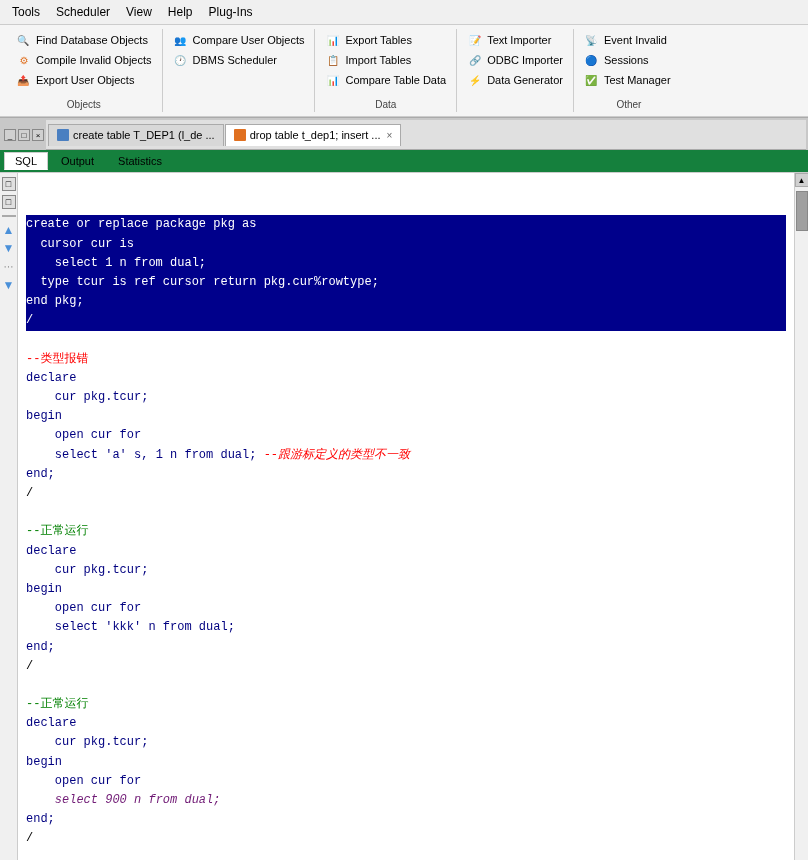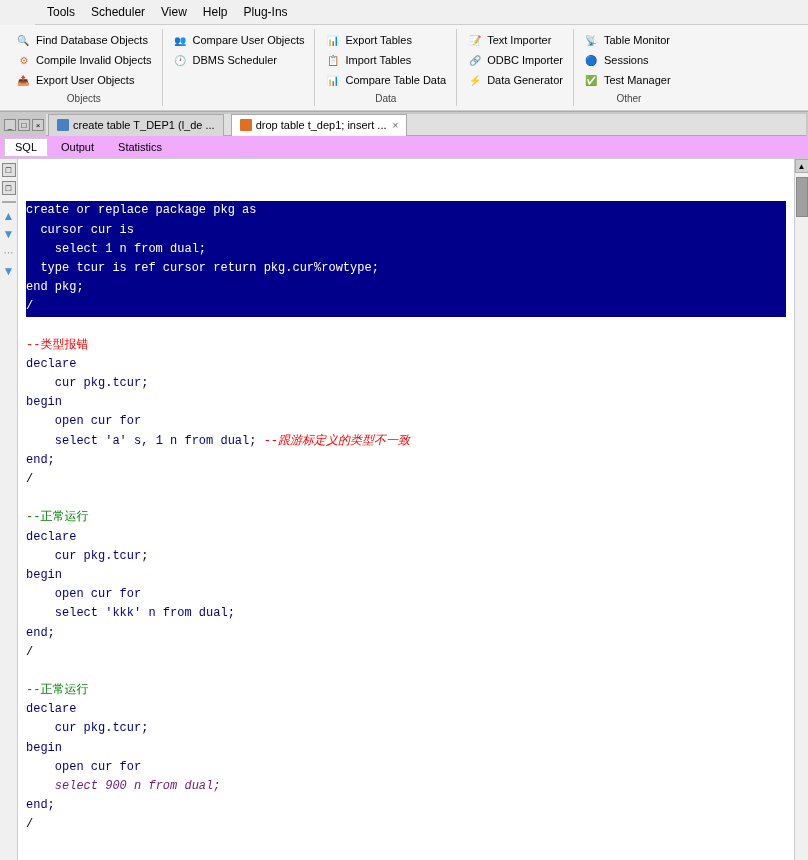--- a/index.html
+++ b/index.html
@@ -1,40 +1,40 @@
 <!DOCTYPE html>
 <html><head>
   <meta charset="utf-8">
   <style>
     * { margin: 0; padding: 0; box-sizing: border-box; }
     body { font-family: 'Segoe UI', Tahoma, Geneva, Verdana, sans-serif; font-size: 12px; background: #f0f0f0; width: 808px; height: 860px; overflow: hidden; }
 
     
-    .menubar { background: #f0f0f0; border-bottom: 1px solid #ccc; display: flex; align-items: center; padding: 2px 4px; margin-left: 35px; }
+    .menubar { background: #f0f0f0; border-bottom: 1px solid #ccc; display: flex; align-items: center; padding: 2px 4px; }
     .menubar-item { padding: 3px 8px; cursor: pointer; font-size: 12px; }
 
     
     .toolbar { background: #f5f5f5; border-bottom: 1px solid #ccc; padding: 4px 6px; }
     .toolbar-groups { display: flex; gap: 0; }
     .toolbar-group { display: flex; flex-direction: column; border-right: 1px solid #ccc; padding: 2px 8px; gap: 2px; min-width: 130px; }
     .toolbar-group:last-child { border-right: none; }
-    .toolbar-group-label { text-align: center; font-size: 10px; color: #444; margin-top: 2px; }
+    .toolbar-group-label { text-align: center; font-size: 10px; color: #444; margin-top: 8px; }
     .toolbar-btn { display: flex; align-items: center; gap: 4px; cursor: pointer; padding: 1px 2px; font-size: 11px; white-space: nowrap; }
     .toolbar-icon { width: 16px; height: 16px; display: inline-flex; align-items: center; justify-content: center; font-size: 10px; }
 
     
-    .tab-bar { background: #e8e8e8; border-bottom: 1px solid #aaa; display: flex; align-items: center; padding: 0 2px; height: 22px; gap: 7px; }
+    .tab-bar { background: #e8e8e8; border-bottom: 1px solid #aaa; display: flex; align-items: center; padding: 0 2px; height: 30px; gap: 1px; }
     .tab-item { display: flex; align-items: center; gap: 4px; padding: 3px 8px; cursor: pointer; border: 1px solid #aaa; border-bottom: none; font-size: 11px; background: #d8d8d8; height: 22px; }
     .tab-item.active { background: white; border-bottom-color: white; }
     .tab-item .tab-icon { width: 12px; height: 12px; background: #4a7fc1; border-radius: 1px; display: inline-block; }
     .tab-item .tab-icon.orange { background: #e07020; }
     .tab-close { font-size: 10px; cursor: pointer; color: #666; margin-left: 2px; }
 
     
-    .sub-tab-bar { display: flex; gap: 2px; padding: 2px 4px; background: #f0abfc; border-bottom: 1px solid #ccc; }
+    .sub-tab-bar { display: flex; gap: 2px; padding: 2px 4px; background: #15803d; border-bottom: 1px solid #ccc; }
     .sub-tab { padding: 2px 10px; cursor: pointer; font-size: 11px; border: 1px solid transparent; }
     .sub-tab.active { background: white; border: 1px solid #ccc; border-bottom-color: white; }
 
     
     .main-layout { display: flex; height: calc(860px - 130px); }
     .sidebar { width: 18px; background: #f0f0f0; border-right: 1px solid #ccc; display: flex; flex-direction: column; align-items: center; padding: 4px 0; gap: 4px; }
 
     
     .editor-area { flex: 1; background: white; overflow: auto; position: relative; }
     .code-content { font-family: 'Courier New', Courier, monospace; font-size: 12px; padding: 4px 8px; line-height: 1.6; white-space: pre; }
@@ -116,21 +116,21 @@
       </div>
       <div class="toolbar-btn">
         <span class="toolbar-icon" style="color:#e07020;">⚡</span>
         <span>Data Generator</span>
       </div>
     </div>
 
     <div class="toolbar-group" style="min-width:110px; border-right:none;">
       <div class="toolbar-btn">
         <span class="toolbar-icon" style="color:#4a90d9;">📡</span>
-        <span>Table Monitor</span>
+        <span>Event Invalid</span>
       </div>
       <div class="toolbar-btn">
         <span class="toolbar-icon" style="color:#e07020;">🔵</span>
         <span>Sessions</span>
       </div>
       <div class="toolbar-btn">
         <span class="toolbar-icon" style="color:#4a90d9;">✅</span>
         <span>Test Manager</span>
       </div>
       <div class="toolbar-group-label">Other</div>

